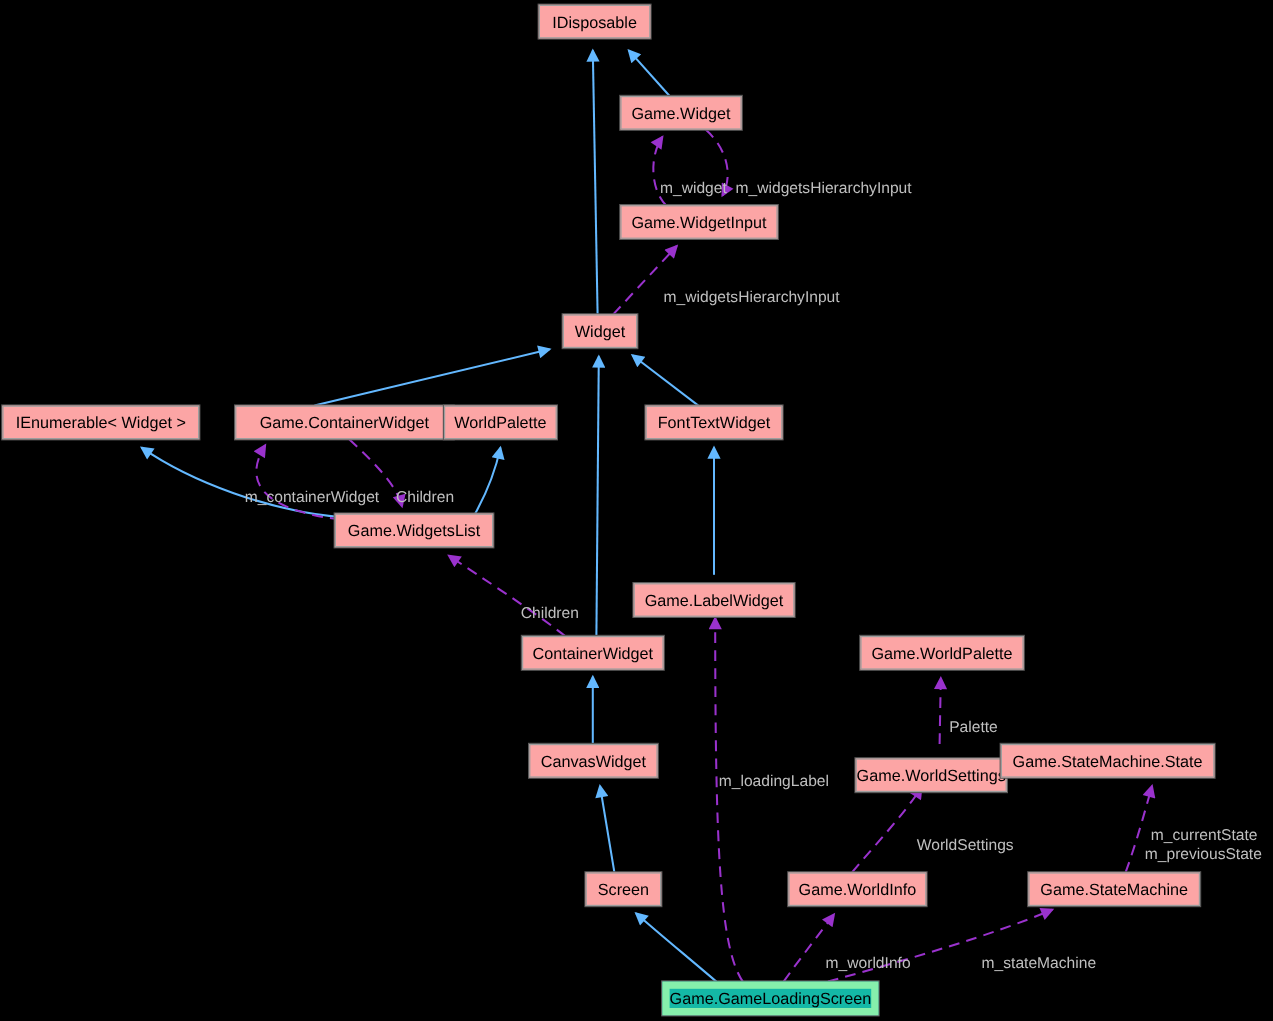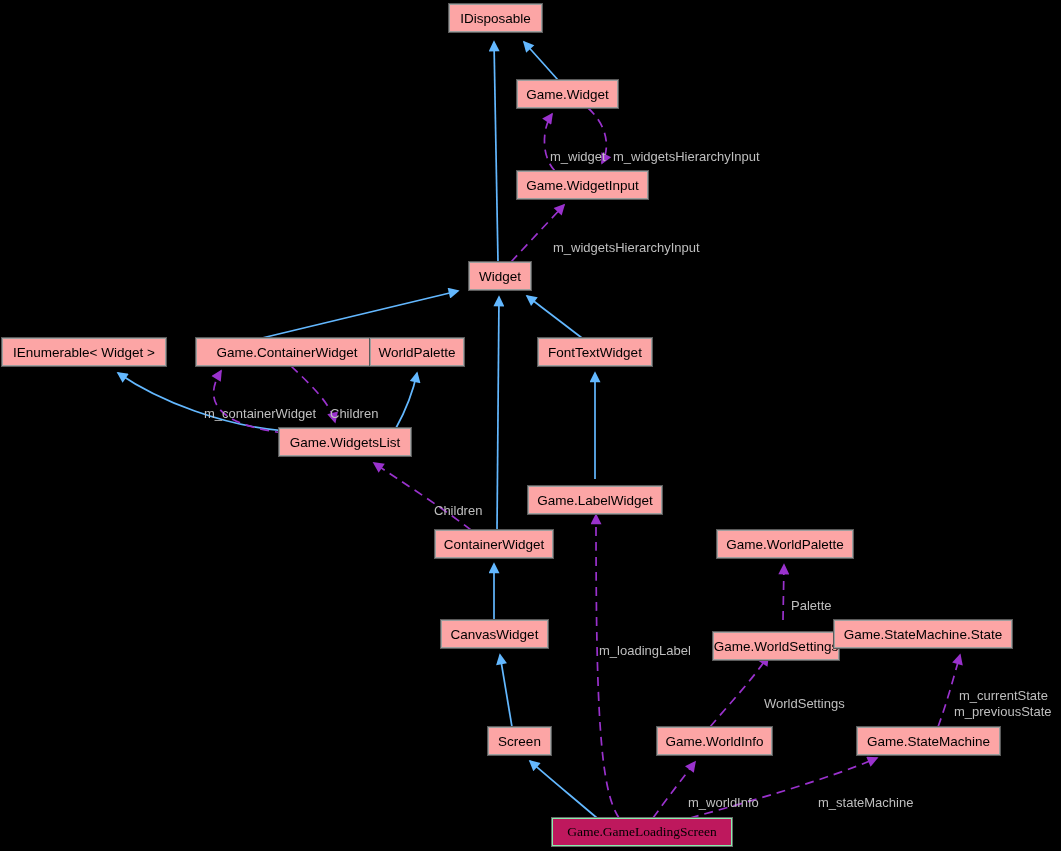--- a/index.html
+++ b/index.html
@@ -20,25 +20,24 @@
     background:#fca5a5;
     border:1px solid #9e9e9e;
     box-shadow:0 0 0 1px #5a5a5a;
     color:#000000;
     font-size:13.5px;
     display:flex;align-items:center;justify-content:center;
     white-space:nowrap;
     cursor:pointer;
   }
   .node.focus{
-    background:#be185d;
-    border:1px solid #86efac;
+    background:#14b8a6;
+    border:6px solid #86efac;
     box-shadow:0 0 0 1px #6a6a6a;
     cursor:default;
-    font-family:Liberation Serif, serif;
   }
   .edge-label{
     position:absolute;
     color:#bfbfbf;
     font-size:13px;
     white-space:nowrap;
     pointer-events:none;
     margin-top:16px;
   }
 </style>

